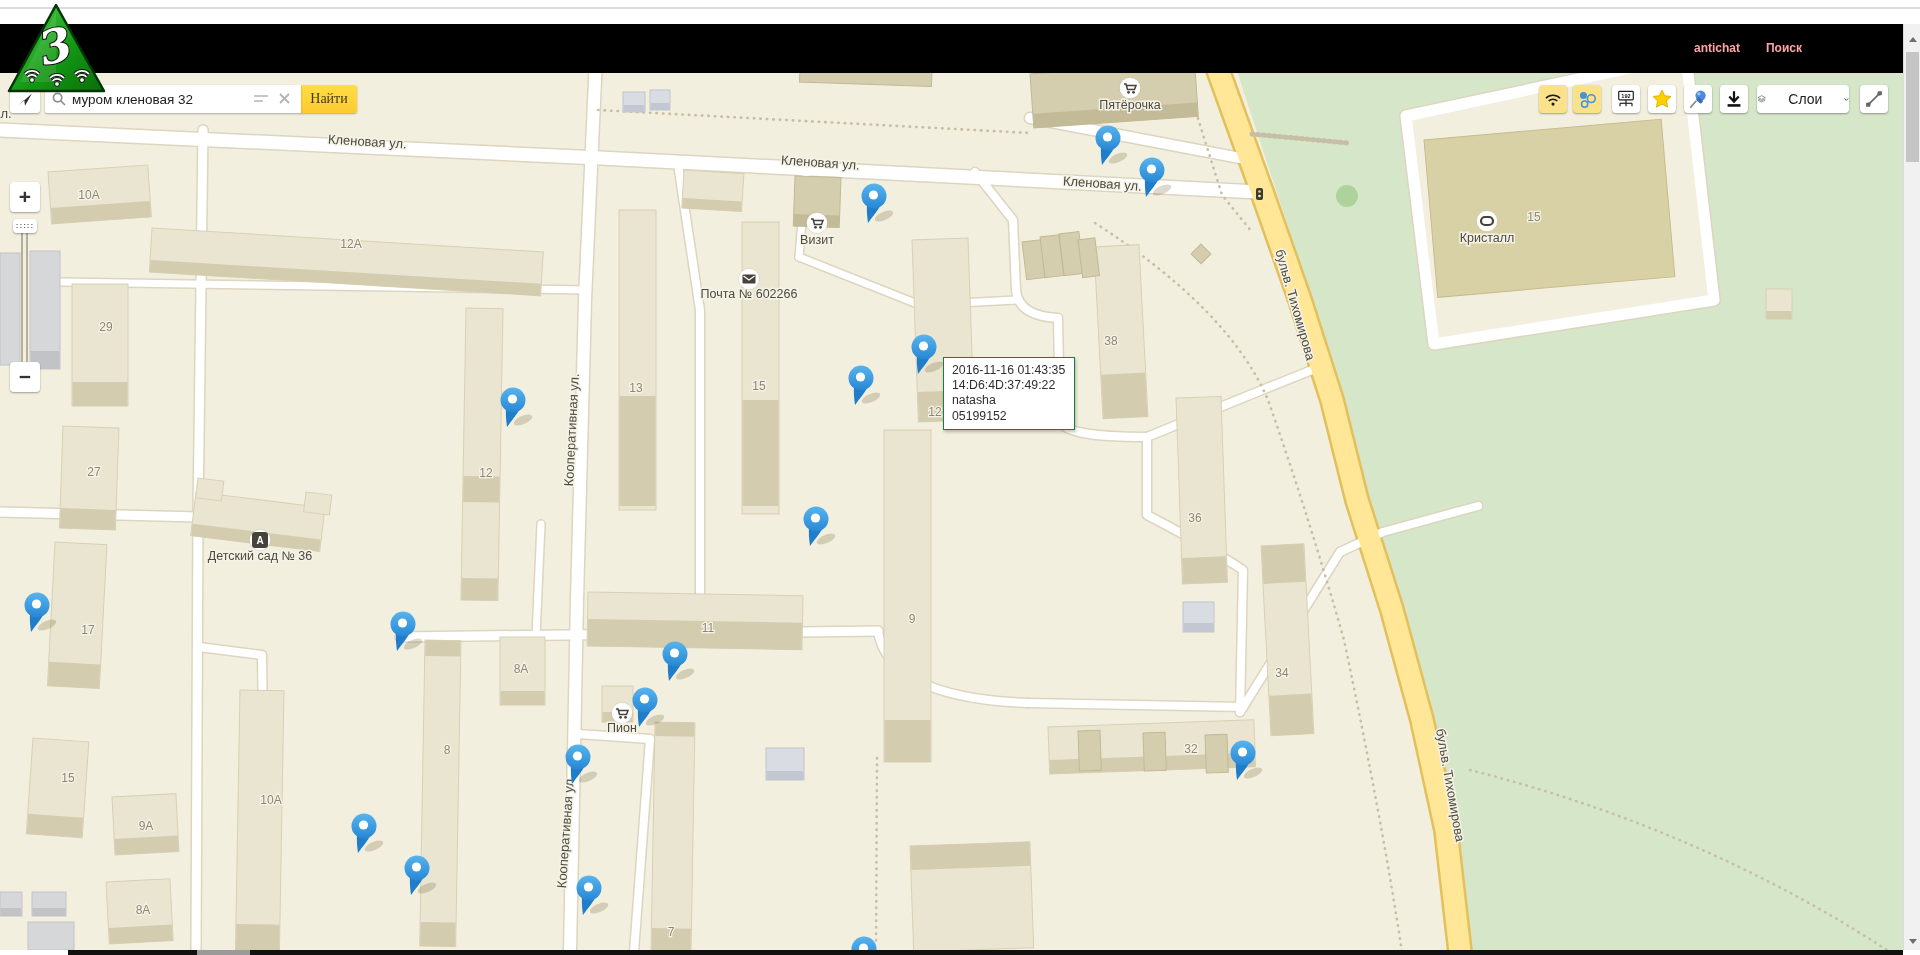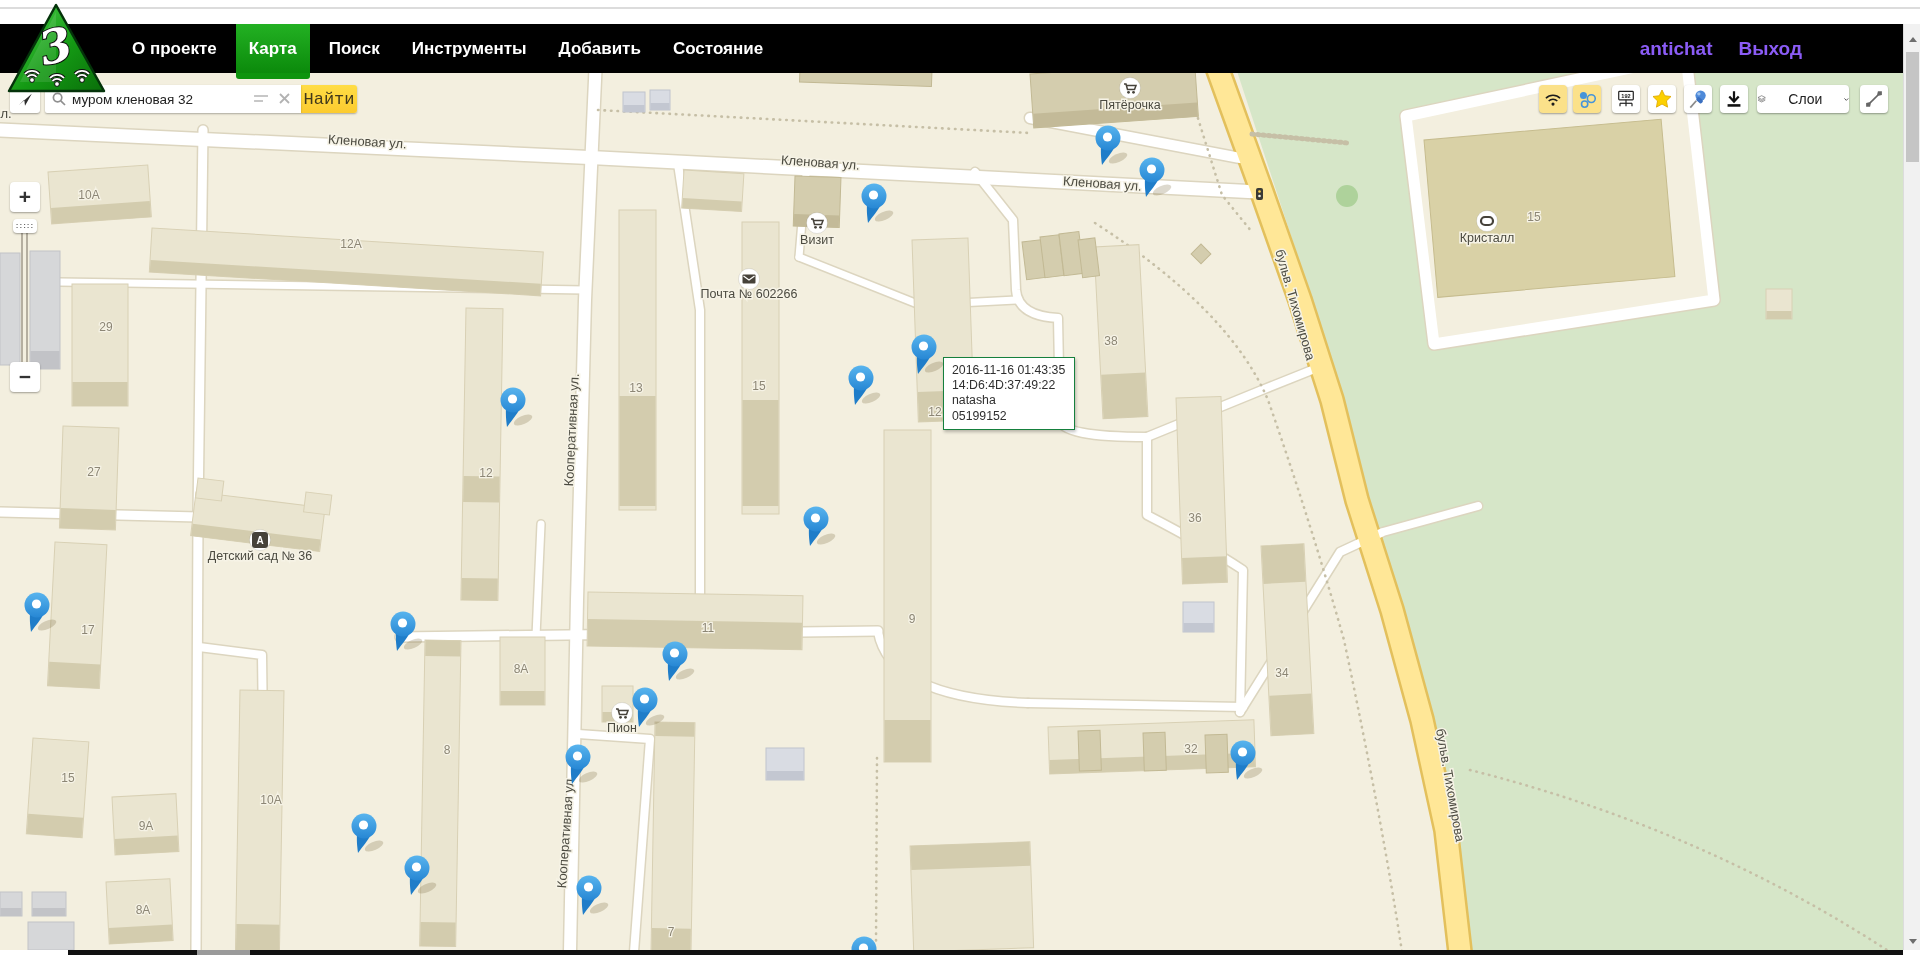--- a/index.html
+++ b/index.html
@@ -9,37 +9,37 @@
   .topstrip .topline{position:absolute;left:0;top:7px;width:1920px;height:2px;background:#dcdcdc}
   .navbar{position:absolute;left:0;top:24px;width:1920px;height:49px;background:#000;z-index:41;
     display:flex;align-items:stretch}
   .nav-left{display:flex;align-items:stretch;padding-left:116px}
   .nav-item{color:#fff;font-size:17px;font-weight:bold;line-height:49px;padding:0 13px;margin:0 3px;
     text-decoration:none;cursor:pointer;position:relative;white-space:nowrap}
   .nav-item.active{background:linear-gradient(#23b123,#0b8a0b)}
   .nav-item.active::after{content:"";position:absolute;left:0;right:0;top:100%;height:6px;
     background:#0e940e;border-radius:0 0 3px 3px}
   .nav-right{position:absolute;right:118px;top:0;height:49px;display:flex;gap:26px}
-  .nav-right a{color:#8b5cf6;font-size:19px;font-weight:bold;line-height:49px;text-decoration:none;cursor:pointer}
+  .nav-right a{color:#fca5a5;font-size:12px;font-weight:bold;line-height:49px;text-decoration:none;cursor:pointer}
   #logo{position:absolute;left:5px;top:2px;z-index:50}
   #map-svg{position:absolute;left:0;top:0;z-index:1}
   
   .searchbar{position:absolute;left:10px;top:85px;z-index:45;display:flex;align-items:center}
   .geo-btn{width:30px;height:28px;background:#fff;border-radius:3px;box-shadow:0 1px 2px rgba(0,0,0,.35);
     margin-right:5px;border:0;cursor:pointer;display:flex;align-items:center;justify-content:center}
   .search-wrap{width:256px;height:28px;background:#fff;position:relative;
     box-shadow:0 1px 2px rgba(0,0,0,.3);border-radius:2px 0 0 2px}
   .search-wrap input{position:absolute;left:27px;top:0;width:176px;height:28px;border:0;outline:none;
     font-size:13.5px;color:#222;background:transparent;font-family:"Liberation Sans",sans-serif}
   .mag{position:absolute;left:7px;top:7px}
   .filter-ic{position:absolute;right:32px;top:8px;cursor:pointer}
   .clear-ic{position:absolute;right:10px;top:7px;cursor:pointer}
   .find-btn{width:56px;height:28px;border:0;background:linear-gradient(#ffdd45,#fccb2f);
-    border-radius:0 3px 3px 0;font-size:17px;color:#42391b;cursor:pointer;
-    box-shadow:0 1px 2px rgba(0,0,0,.3);font-family:Liberation Mono, monospace}
+    border-radius:0 3px 3px 0;font-size:14px;color:#42391b;cursor:pointer;
+    box-shadow:0 1px 2px rgba(0,0,0,.3);font-family:Liberation Serif, serif}
   
   .zbtn{position:absolute;background:#fff;border:0;border-radius:4px;box-shadow:0 1px 2px rgba(0,0,0,.35);
     color:#333;font-weight:bold;cursor:pointer;z-index:45;font-family:"Liberation Sans",sans-serif}
   #zoom-in{left:10px;top:182px;width:30px;height:30px;font-size:21px}
   #zoom-out{left:10px;top:362px;width:30px;height:30px;font-size:21px}
   #zoom-ruler{left:13px;top:219px;width:24px;height:14px;font-size:8px;color:#666;letter-spacing:1px;line-height:6px}
   #zoom-track{position:absolute;left:21px;top:233px;width:7px;height:129px;z-index:44;
     border-left:2px solid #b5afa0;border-right:2px solid #b5afa0;cursor:pointer}
   
   .mbtn{position:absolute;top:85px;width:28px;height:28px;background:#fff;border:0;border-radius:4px;
@@ -491,31 +491,23 @@
       <circle cx="864" cy="949" r="12.5" fill="url(#pinG)"></circle>
       <circle cx="863.5" cy="948" r="4.6" fill="#fff"></circle>
     </g>
   </svg>
 
 <div class="topstrip">
     <div class="topline"></div>
   </div>
 
 <nav class="navbar">
-  <div class="nav-left">
-    <a class="nav-item">О проекте</a>
-    <a class="nav-item active">Карта</a>
-    <a class="nav-item">Поиск</a>
-    <a class="nav-item">Инструменты</a>
-    <a class="nav-item">Добавить</a>
-    <a class="nav-item">Состояние</a>
-  </div>
   <div class="nav-right">
     <a>antichat</a>
-    <a>Выход</a>
+    <a>Поиск</a>
   </div>
 </nav>
 
 <svg id="logo" width="102" height="94" viewBox="0 0 102 94">
   <defs>
     <linearGradient id="logoGrad" x1="0" y1="0" x2="1" y2="1">
       <stop offset="0" stop-color="#4fd24f"></stop>
         <stop offset="0.55" stop-color="#149a14"></stop>
       <stop offset="1" stop-color="#0a6e0a"></stop>
     </linearGradient>

